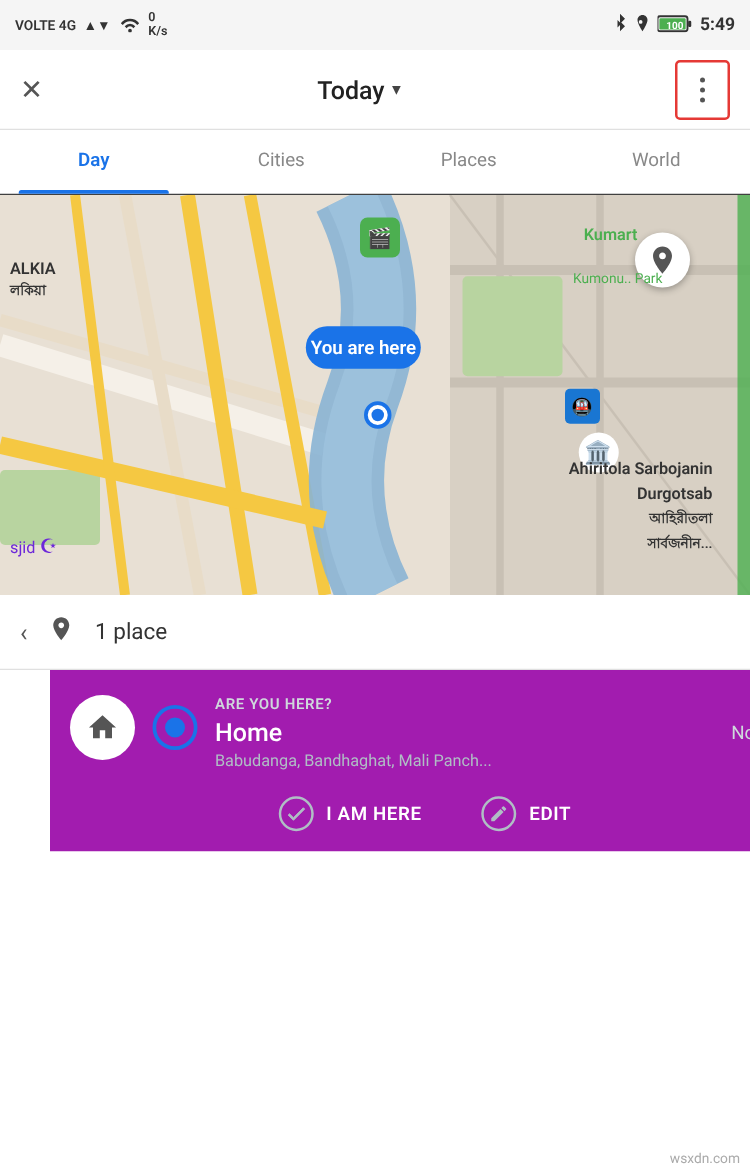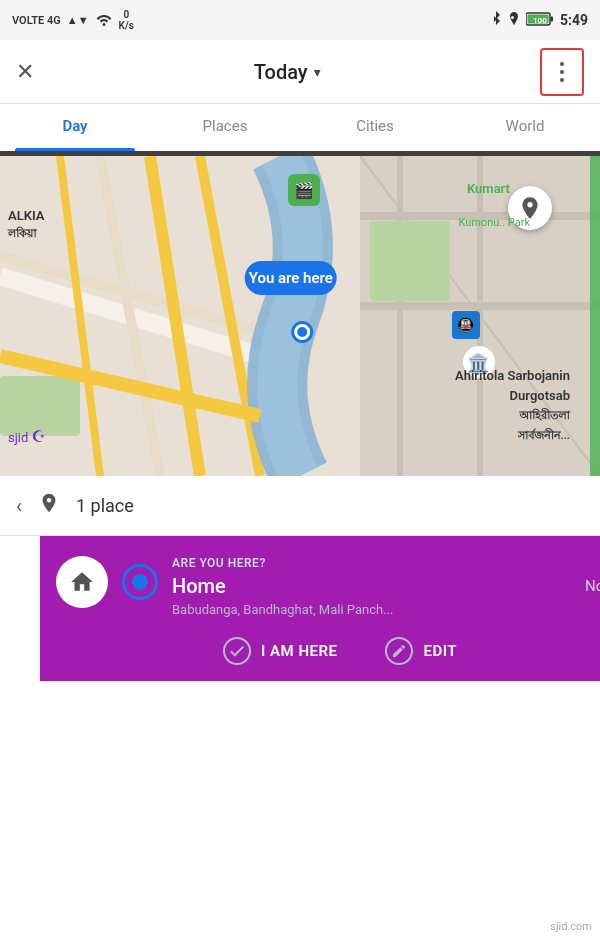--- a/index.html
+++ b/index.html
@@ -17,21 +17,20 @@
     .status-bar {
       width: 100%;
       height: 40px;
       background: #f5f5f5;
       display: flex;
       align-items: center;
       justify-content: space-between;
       padding: 0 12px;
       font-size: 12px;
       color: #333;
-      text-align: center;
     }
     .status-left { display: flex; align-items: center; gap: 6px; font-size: 11px; font-weight: 600; }
     .status-right { display: flex; align-items: center; gap: 6px; font-size: 12px; font-weight: 600; }
 
     
     .header {
       width: 100%;
       height: 64px;
       background: #fff;
       display: flex;
@@ -65,21 +64,21 @@
     }
     .dot { width: 4px; height: 4px; background: #555; border-radius: 50%; }
 
     
     .tabs {
       width: 100%;
       height: 52px;
       background: #fff;
       display: flex;
       align-items: flex-end;
-      border-bottom: 5px solid #404040;
+      border-bottom: 1px solid #404040;
     }
     .tab {
       flex: 1;
       height: 100%;
       display: flex;
       align-items: center;
       justify-content: center;
       font-size: 15px;
       color: #888;
       cursor: pointer;
@@ -411,24 +410,24 @@
     <div class="dot"></div>
     <div class="dot"></div>
   </div>
 </div>
 
 <div class="tabs">
   <div class="tab active">
     <span>Day</span>
   </div>
   <div class="tab">
+    <span>Cities</span>
+  </div>
+  <div class="tab">
     <span>Places</span>
-  </div>
-  <div class="tab">
-    <span>Cities</span>
   </div>
   <div class="tab">
     <span>World</span>
   </div>
 </div>
 
 <div class="map-area">
   
   <svg class="map-svg" viewBox="0 0 600 320" preserveAspectRatio="xMidYMid slice">
 
@@ -543,13 +542,13 @@
       <div class="action-icon">
         <svg width="16" height="16" viewBox="0 0 24 24">
             <path d="M3 17.25V21h3.75L17.81 9.94l-3.75-3.75L3 17.25zM20.71 7.04a1 1 0 000-1.41l-2.34-2.34a1 1 0 00-1.41 0l-1.83 1.83 3.75 3.75 1.83-1.83z" fill="#b0bec5"></path>
           </svg>
       </div>
       <span>EDIT</span>
     </div>
   </div>
 </div>
 
-<div class="watermark">sjid.com</div>
+<div class="watermark">wsxdn.com</div>
 
 </body></html>

